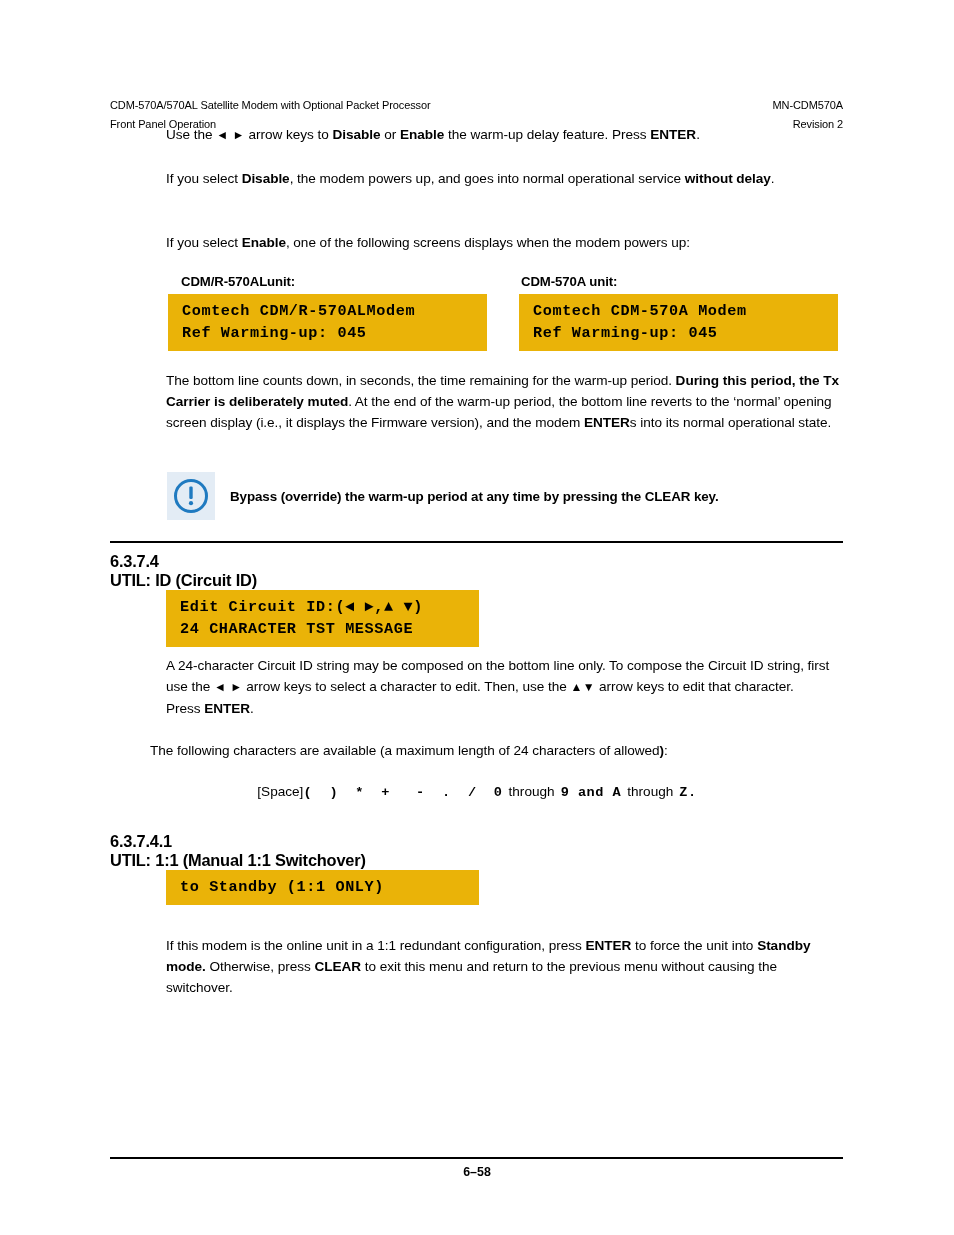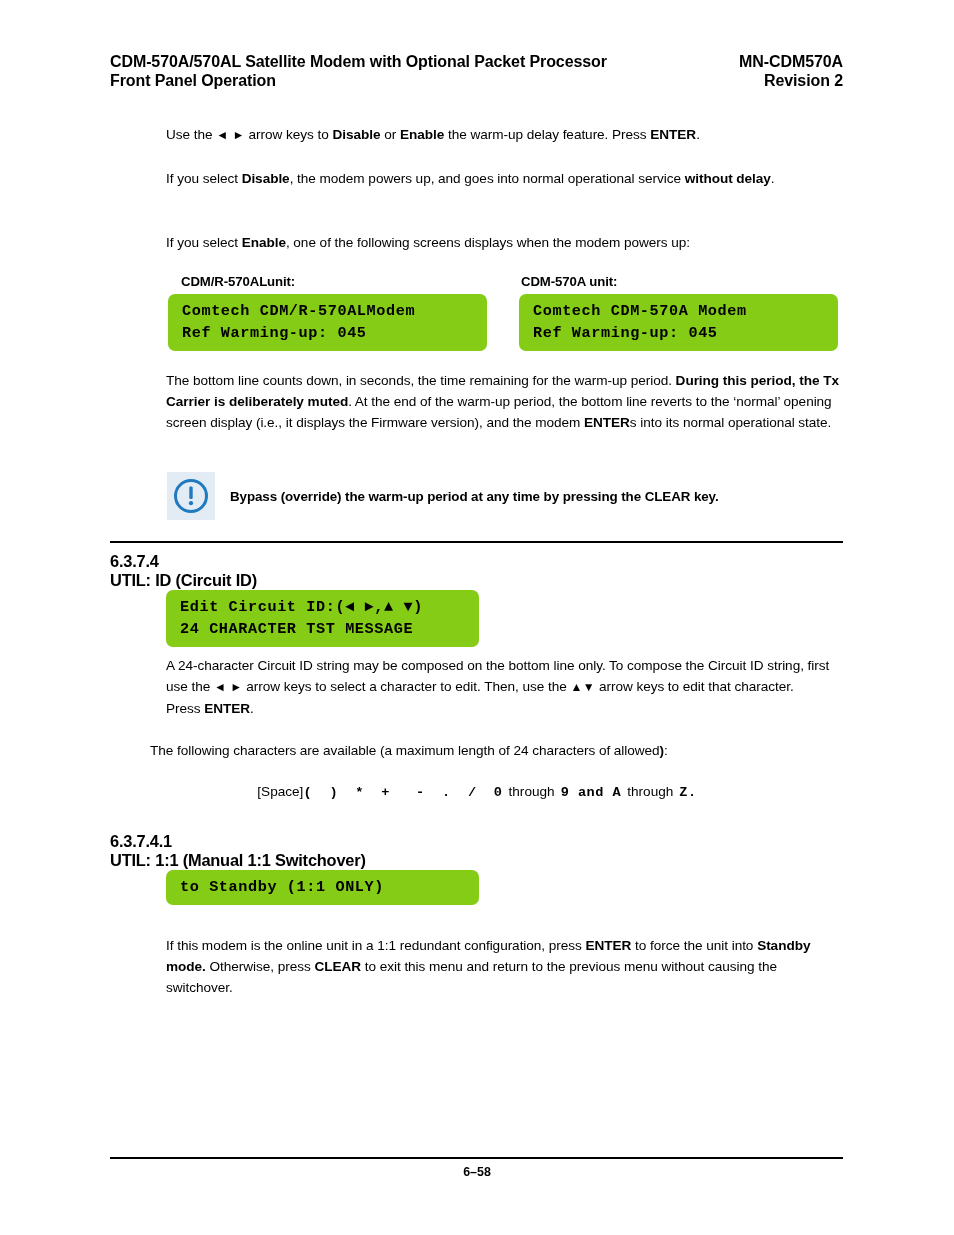--- a/index.html
+++ b/index.html
@@ -26,46 +26,46 @@
   .header {
     position: absolute;
     left: 110px;
     top: 52px;
     width: 733px;
     display: flex;
     justify-content: space-between;
     align-items: flex-start;
   }
   .header-left, .header-right {
-    font-size: 16px;
+    font-size: 11px;
     line-height: 19px;
-    font-weight: 700;
+    font-weight: 400;
     letter-spacing: -0.1px;
+    margin-top: 44px;
   }
   .header-right { text-align: right; }
   .header-line { display: block; white-space: nowrap; }
 
   
   .para {
     position: absolute;
     font-size: 13.6px;
     line-height: 21.2px;
     letter-spacing: -0.05px;
     text-align: left;
   }
   .para b { font-weight: 700; }
   .arrow { font-size: 12px; letter-spacing: 0.5px; }
 
   
   .lcd {
     position: absolute;
-    background: #84cc16;
+    background: #eab308;
     padding: 6px 0 7px 0;
     box-sizing: border-box;
-    border-radius: 7px;
   }
   .lcd-line {
     font-family: "Liberation Mono", "DejaVu Sans Mono", monospace;
     font-size: 15.2px;
     font-weight: 700;
     line-height: 22px;
     letter-spacing: 0.6px;
     padding-left: 14px;
     white-space: pre;
   }

